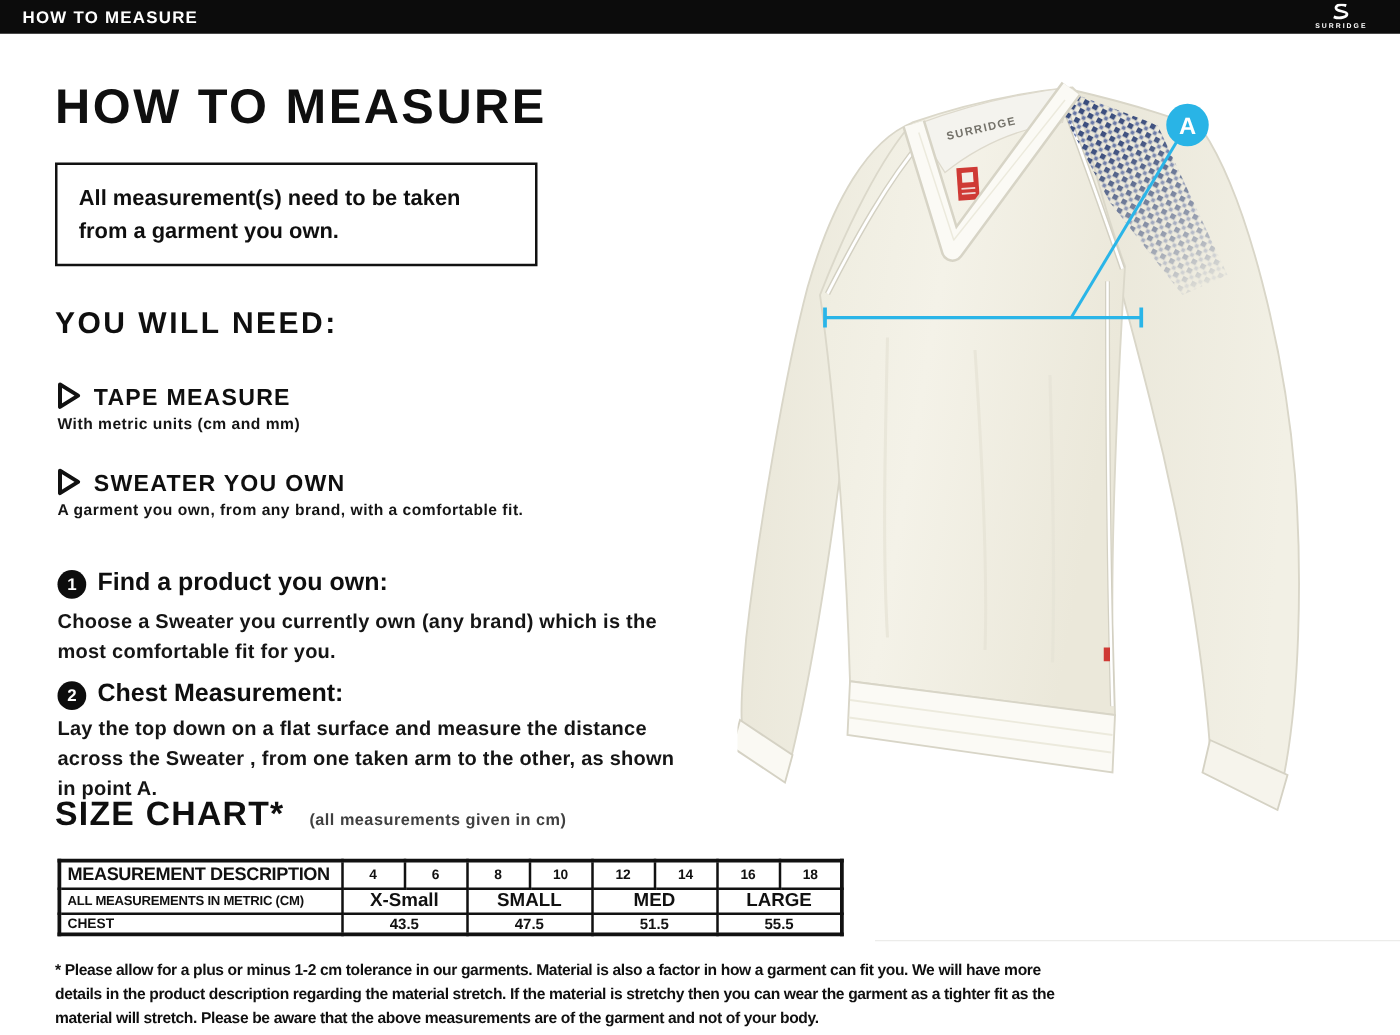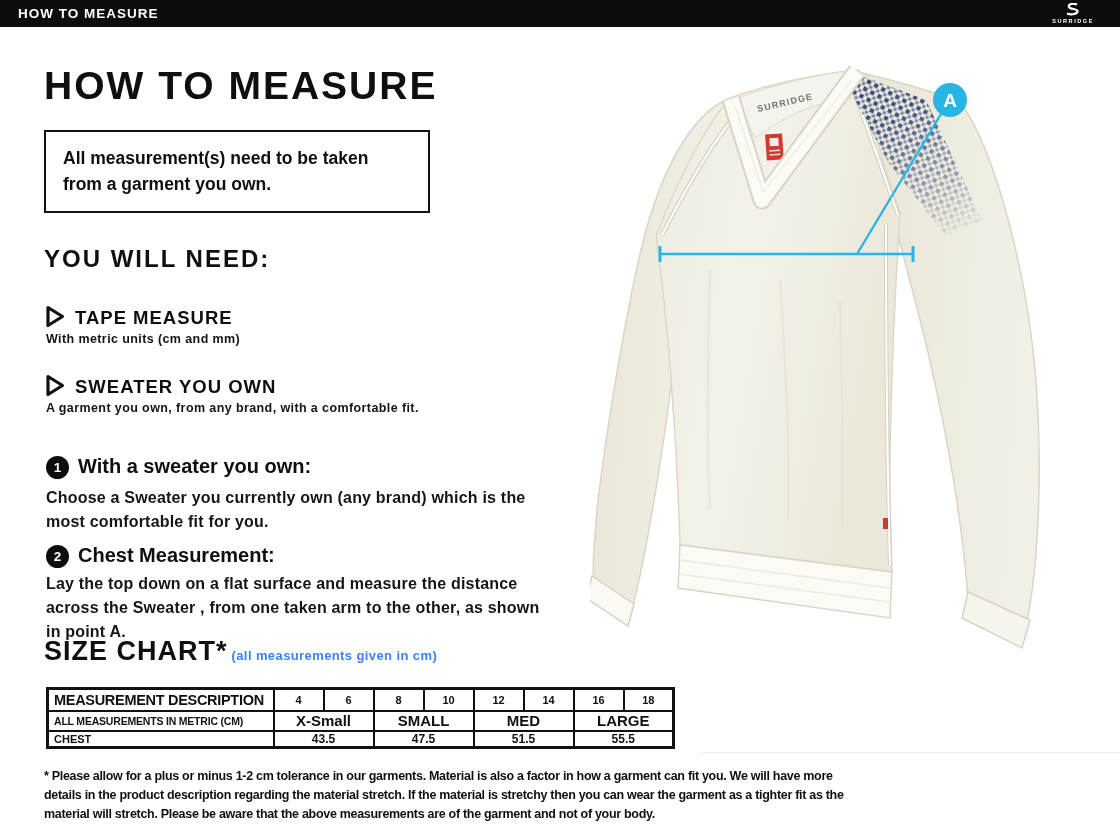--- a/index.html
+++ b/index.html
@@ -38,24 +38,24 @@
     position:absolute; left:46px; width:23px; height:23px; border-radius:50%;
     background:#0d0d0d; color:#fff; font-size:13.5px; font-weight:800;
     display:flex; align-items:center; justify-content:center;
   }
   .step-title { position:absolute; left:78px; font-size:20px; font-weight:800; color:#0f0f0f; }
   .step-body {
     position:absolute; left:46px; width:505px; font-size:16px; font-weight:700;
     letter-spacing:.2px; line-height:1.5; color:#151515;
   }
   .chart-heading {
-    position:absolute; left:44px; top:636px; display:flex; align-items:baseline; gap:4px;
+    position:absolute; left:44px; top:636px; display:flex; align-items:baseline; gap:20px;
   }
   .chart-heading .big { font-size:27px; font-weight:800; letter-spacing:1px; color:#0f0f0f; }
-  .chart-heading .small { font-size:13px; font-weight:700; letter-spacing:.4px; color:#3b82f6; }
+  .chart-heading .small { font-size:13px; font-weight:700; letter-spacing:.4px; color:#404040; }
   
   .size-table {
     position:absolute; left:46px; top:687px; width:547px;
     border-collapse:collapse; border:3px solid #111; table-layout:fixed;
   }
   .size-table td { border:2px solid #111; text-align:center; vertical-align:middle; overflow:hidden; white-space:nowrap; }
   .size-table .r1 td { height:22px; font-size:11px; font-weight:700; }
   .size-table .r2 td { height:20px; font-size:15px; font-weight:800; }
   .size-table .r3 td { height:17px; font-size:12px; font-weight:700; }
   .size-table td.lbl { text-align:left; padding-left:5px; }
@@ -98,21 +98,21 @@
   <div class="need-item-title" style="left:75px; top:307px">TAPE MEASURE</div>
   <div class="need-item-sub" style="left:46px; top:332px">With metric units (cm and mm)</div>
 
   <svg class="tri-icon" style="top:374px" viewBox="0 0 21 23">
     <path d="M3,2.5 L17.5,11.5 L3,20.5 Z" fill="#ffffff" stroke="#111" stroke-width="3.2" stroke-linejoin="round"></path>
   </svg>
   <div class="need-item-title" style="left:75px; top:376px">SWEATER YOU OWN</div>
   <div class="need-item-sub" style="left:46px; top:401px">A garment you own, from any brand, with a comfortable fit.</div>
 
   <div class="step-circle" style="top:456px">1</div>
-  <div class="step-title" style="top:455px">With a sweater you own:</div>
+  <div class="step-title" style="top:455px">Find a product you own:</div>
   <div class="step-body" style="top:486px">Choose a Sweater you currently own (any brand) which is the most comfortable fit for you.</div>
 
   <div class="step-circle" style="top:545px">2</div>
   <div class="step-title" style="top:544px">Chest Measurement:</div>
   <div class="step-body" style="top:572px">Lay the top down on a flat surface and measure the distance across the Sweater , from one taken arm to the other, as shown in point A.</div>
 
   <div class="chart-heading">
     <span class="big">SIZE CHART*</span>
     <span class="small">(all measurements given in cm)</span>
   </div>

